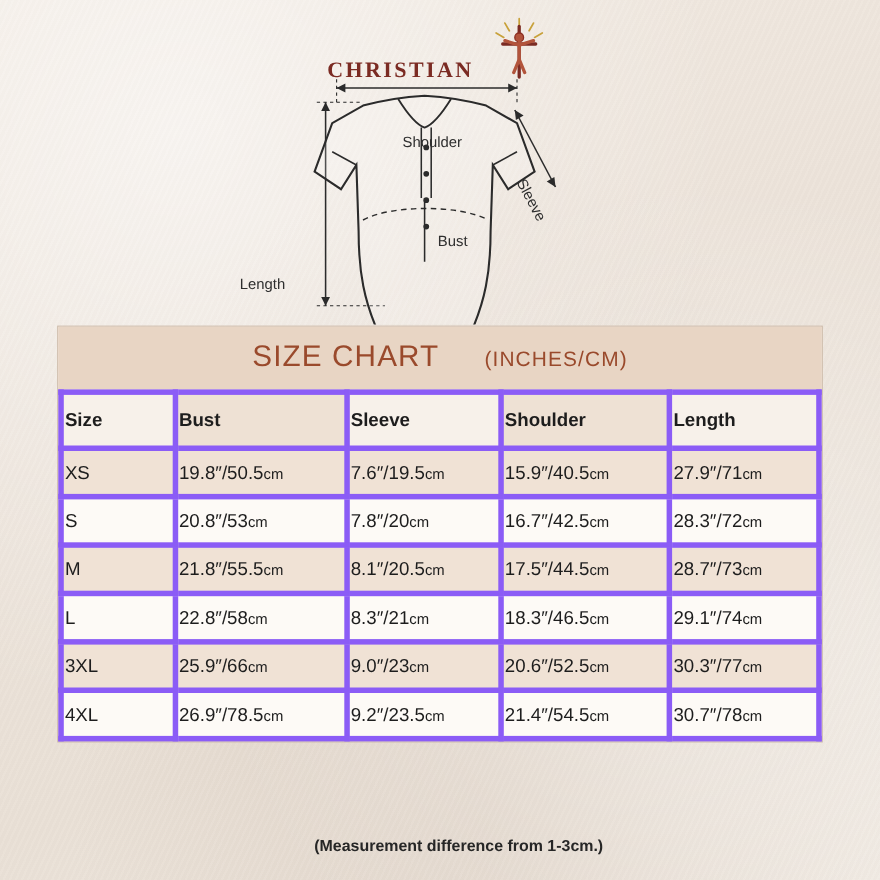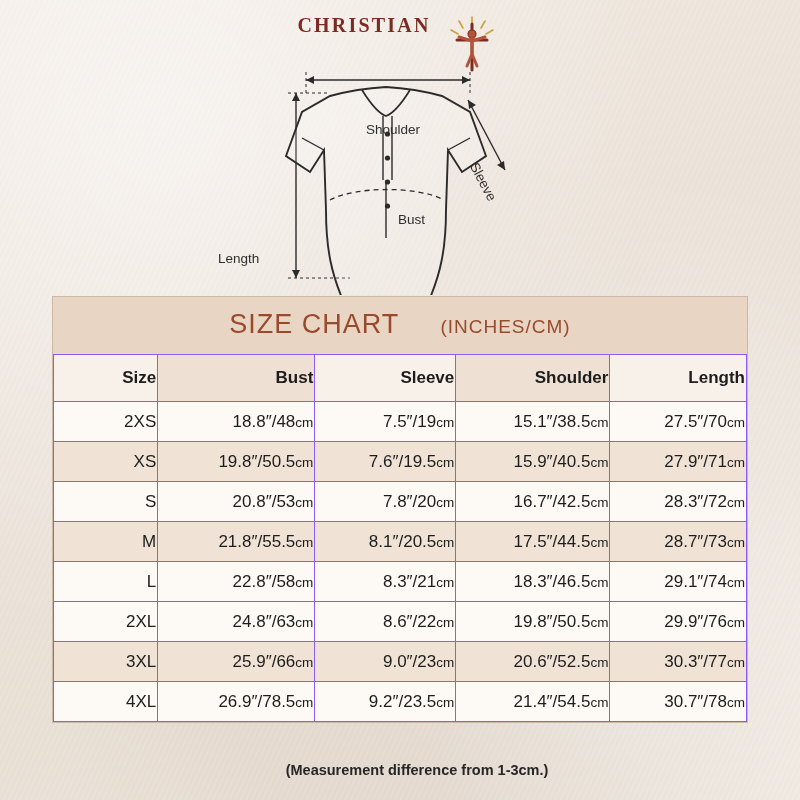--- a/index.html
+++ b/index.html
@@ -33,21 +33,21 @@
     opacity:.6;
   }
 
   .page { position: relative; width: 800px; height: 800px; }
 
   
   .brand {
     position: absolute;
     top: 14px; left: 0; right: 0;
     display: flex;
-    align-items: flex-start;
+    align-items: flex-end;
     justify-content: center;
     gap: 10px;
   }
   .brand-word {
     font-family: "Liberation Serif", serif;
     font-size: 20px;
     letter-spacing: 2.2px;
     color: #7b2b23;
     font-weight: 700;
   }
@@ -94,22 +94,22 @@
   .card-title .big { font-size: 27px; font-weight: 400; margin-top: 39px; }
   .card-title .small { font-size: 19px; margin-left: 41px; }
 
   table {
     width: 100%;
     border-collapse: collapse;
     table-layout: fixed;
     background: transparent;
   }
   th, td {
-    border: 1px solid #8b5cf6;
-    text-align: right;
+    border: 5px solid #8b5cf6;
+    text-align: left;
     color: #1d1d1d;
     font-family: "Liberation Sans", sans-serif;
     margin-left: 23px;
   }
   thead th {
     height: 44px;
     font-size: 17px;
     font-weight: 700;
     background: #f7f1ea;
   }
@@ -243,27 +243,20 @@
       <thead>
         <tr>
           <th>Size</th>
           <th class="alt">Bust</th>
           <th>Sleeve</th>
           <th class="alt">Shoulder</th>
           <th>Length</th>
         </tr>
       </thead>
       <tbody>
-        <tr class="odd">
-          <td class="size-cell">2XS</td>
-          <td><span>18.8″/48</span><span class="unit">cm</span></td>
-          <td><span>7.5″/19</span><span class="unit">cm</span></td>
-          <td><span>15.1″/38.5</span><span class="unit">cm</span></td>
-          <td><span>27.5″/70</span><span class="unit">cm</span></td>
-        </tr>
         <tr class="even">
           <td class="size-cell">XS</td>
           <td><span>19.8″/50.5</span><span class="unit">cm</span></td>
           <td><span>7.6″/19.5</span><span class="unit">cm</span></td>
           <td><span>15.9″/40.5</span><span class="unit">cm</span></td>
           <td><span>27.9″/71</span><span class="unit">cm</span></td>
         </tr>
         <tr class="odd">
           <td class="size-cell">S</td>
           <td><span>20.8″/53</span><span class="unit">cm</span></td>
@@ -278,27 +271,20 @@
           <td><span>17.5″/44.5</span><span class="unit">cm</span></td>
           <td><span>28.7″/73</span><span class="unit">cm</span></td>
         </tr>
         <tr class="odd">
           <td class="size-cell">L</td>
           <td><span>22.8″/58</span><span class="unit">cm</span></td>
           <td><span>8.3″/21</span><span class="unit">cm</span></td>
           <td><span>18.3″/46.5</span><span class="unit">cm</span></td>
           <td><span>29.1″/74</span><span class="unit">cm</span></td>
         </tr>
-        <tr class="odd">
-          <td class="size-cell">2XL</td>
-          <td><span>24.8″/63</span><span class="unit">cm</span></td>
-          <td><span>8.6″/22</span><span class="unit">cm</span></td>
-          <td><span>19.8″/50.5</span><span class="unit">cm</span></td>
-          <td><span>29.9″/76</span><span class="unit">cm</span></td>
-        </tr>
         <tr class="even">
           <td class="size-cell">3XL</td>
           <td><span>25.9″/66</span><span class="unit">cm</span></td>
           <td><span>9.0″/23</span><span class="unit">cm</span></td>
           <td><span>20.6″/52.5</span><span class="unit">cm</span></td>
           <td><span>30.3″/77</span><span class="unit">cm</span></td>
         </tr>
         <tr class="odd">
           <td class="size-cell">4XL</td>
           <td><span>26.9″/78.5</span><span class="unit">cm</span></td>

